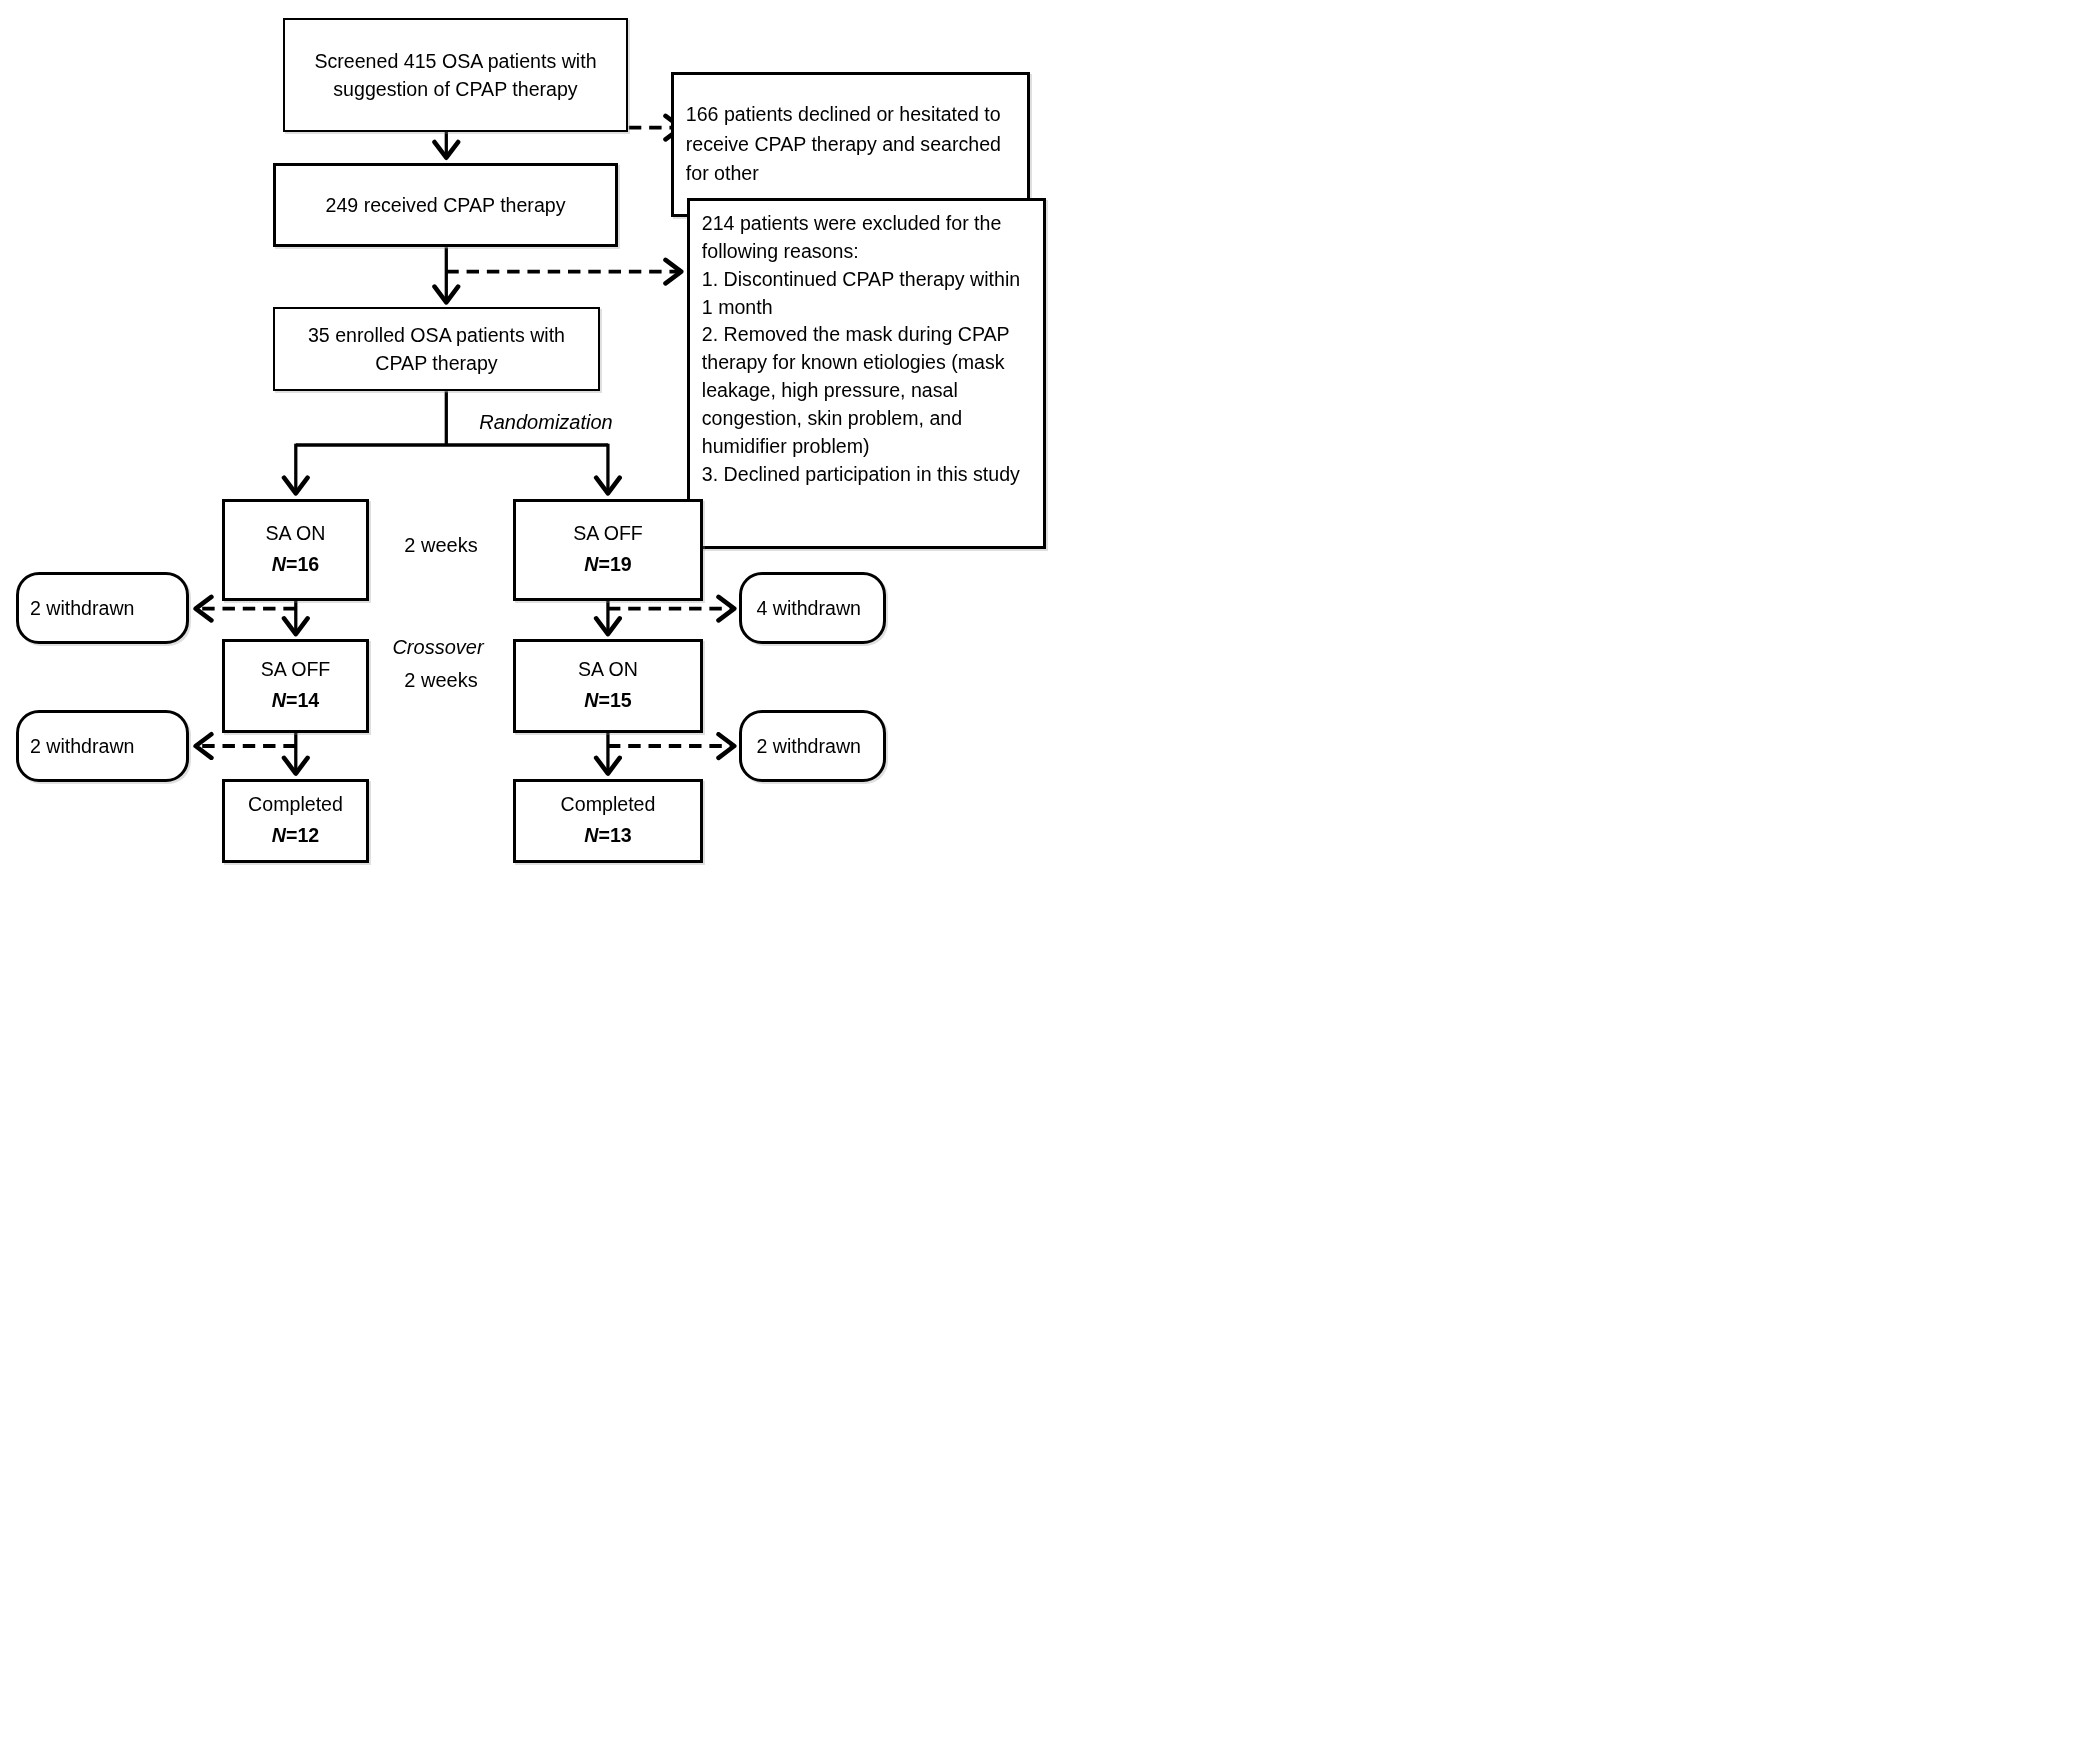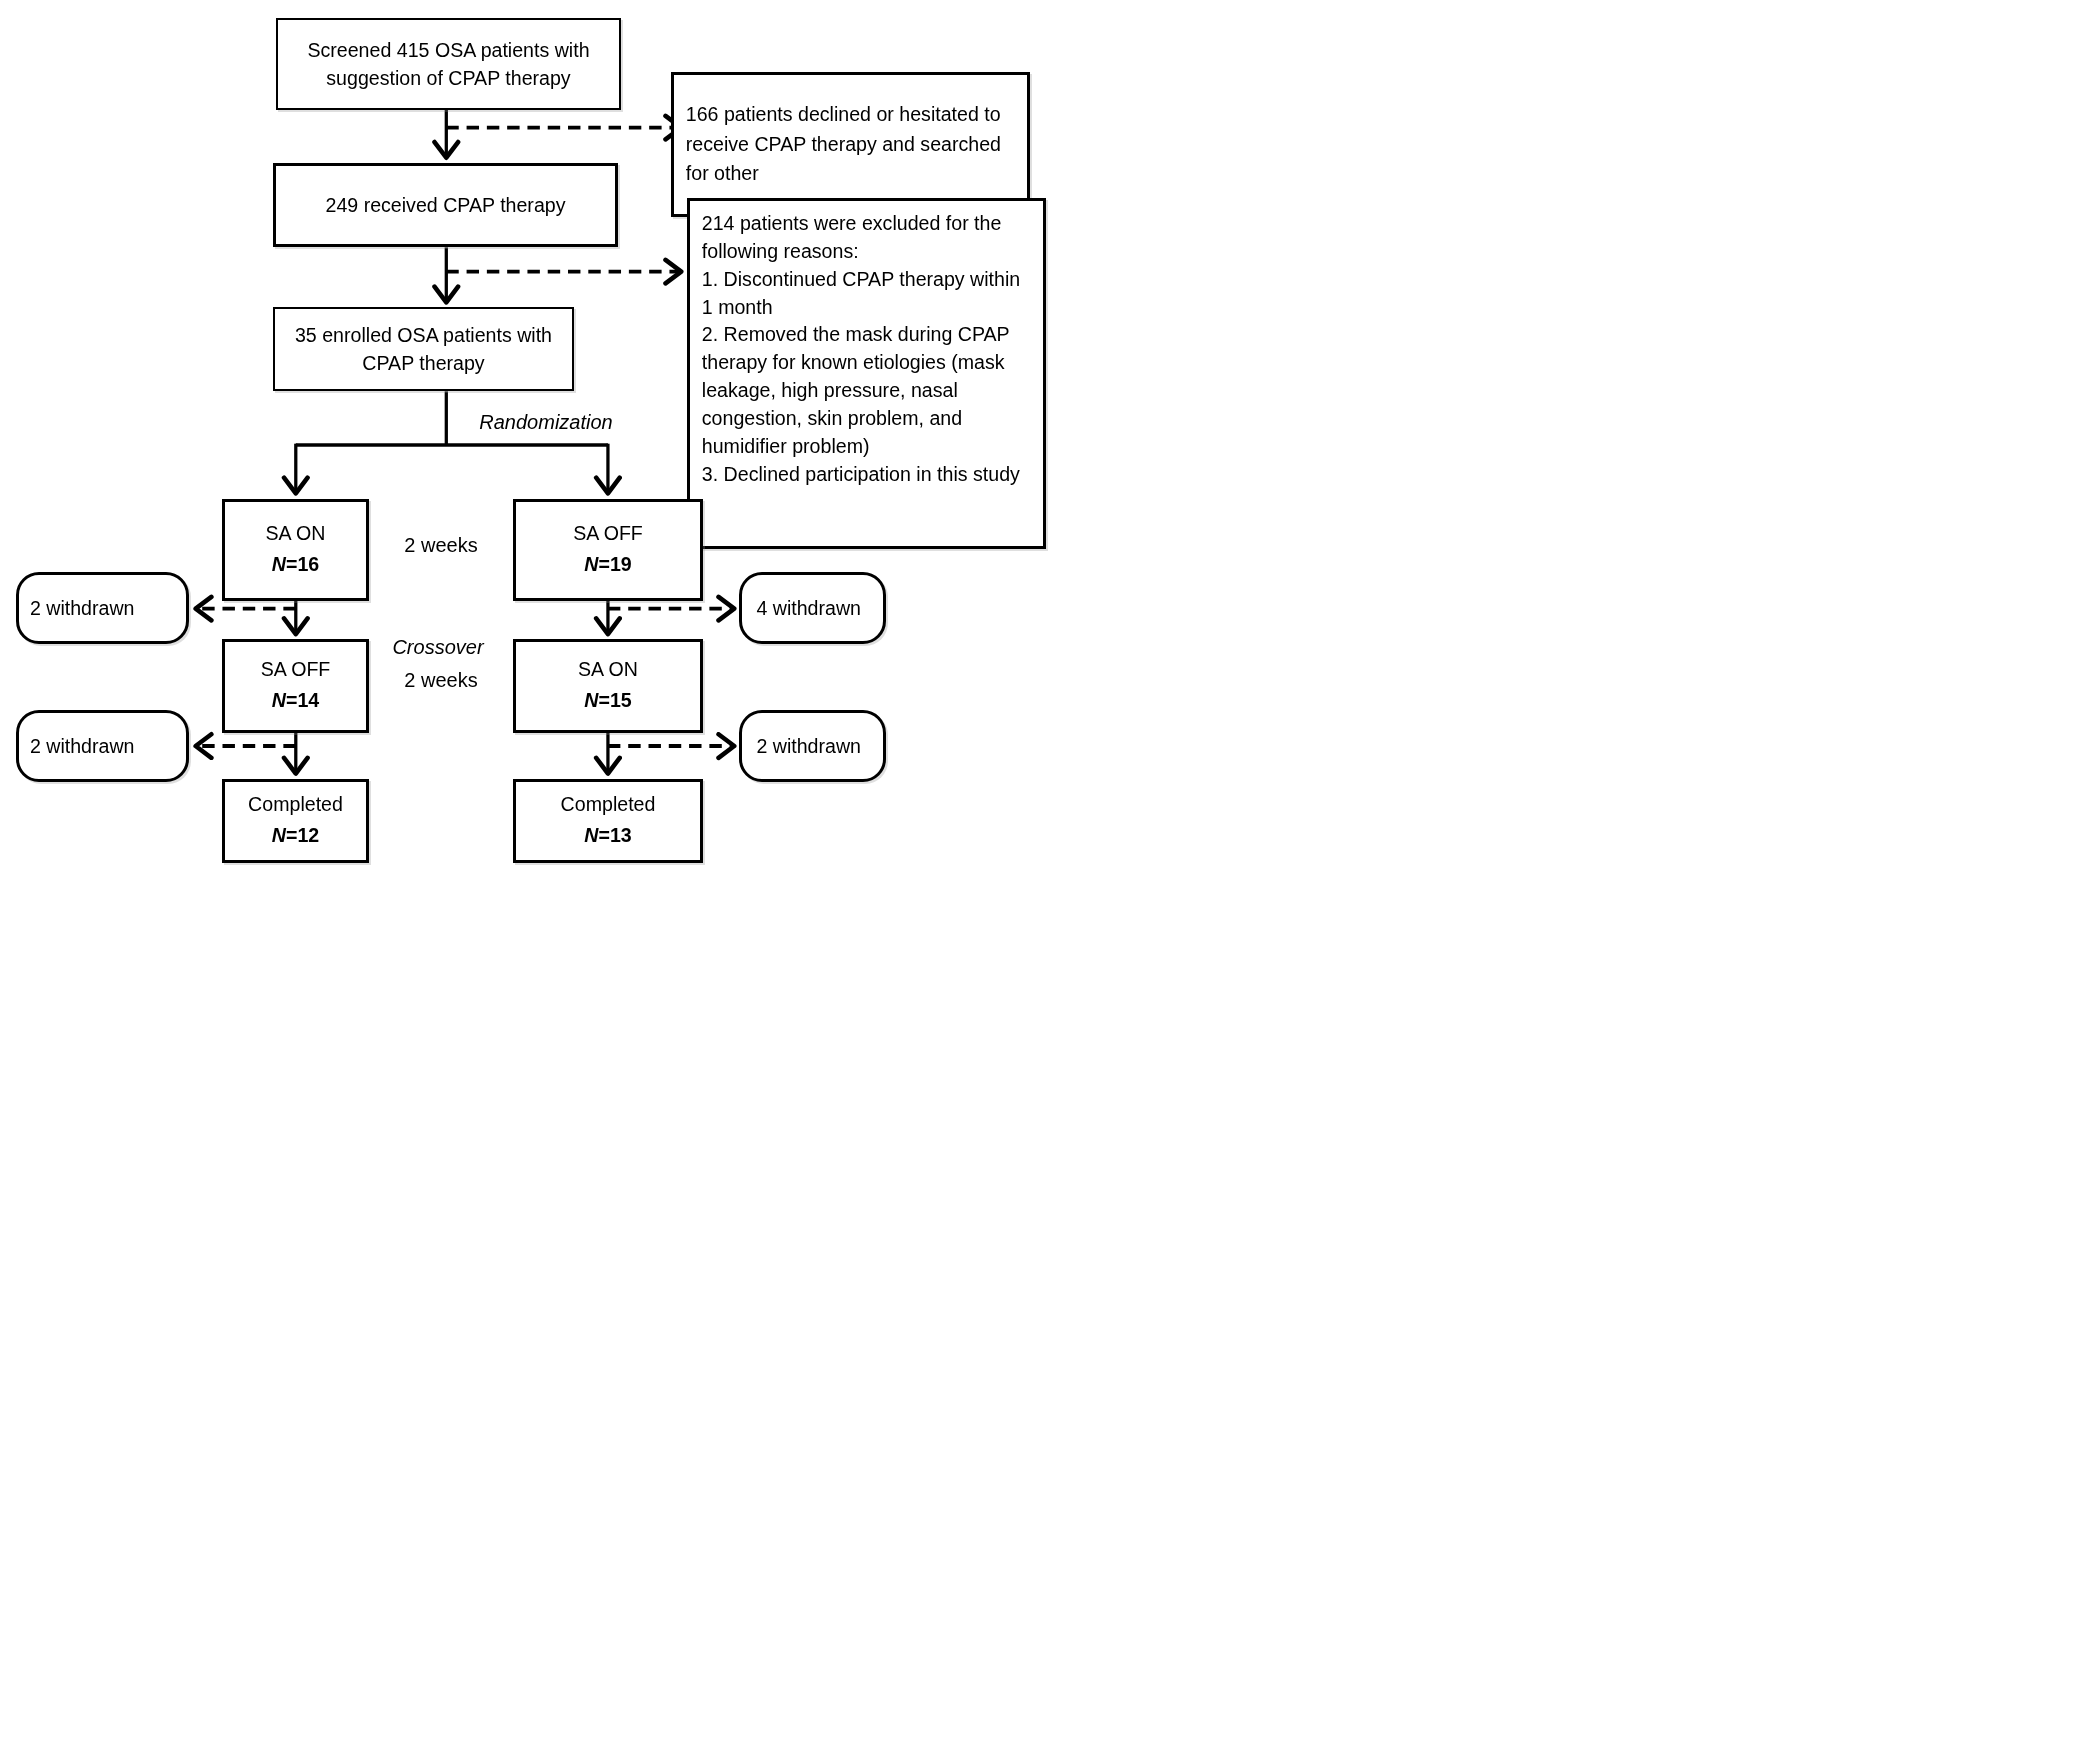--- a/index.html
+++ b/index.html
@@ -61,29 +61,29 @@
     <path d="M929,1120 V1181" stroke="#000" stroke-width="5" fill="none" marker-end="url(#chev)"></path>
 
     <path d="M682,195 H1040" stroke="#000" stroke-width="6" stroke-dasharray="19 12" fill="none" marker-end="url(#chev)"></path>
     <path d="M682,415 H1040" stroke="#000" stroke-width="6" stroke-dasharray="19 12" fill="none" marker-end="url(#chev)"></path>
     <path d="M452,930 H300" stroke="#000" stroke-width="6" stroke-dasharray="19 12" fill="none" marker-end="url(#chev)"></path>
     <path d="M929,930 H1121" stroke="#000" stroke-width="6" stroke-dasharray="19 12" fill="none" marker-end="url(#chev)"></path>
     <path d="M452,1140 H300" stroke="#000" stroke-width="6" stroke-dasharray="19 12" fill="none" marker-end="url(#chev)"></path>
     <path d="M929,1140 H1121" stroke="#000" stroke-width="6" stroke-dasharray="19 12" fill="none" marker-end="url(#chev)"></path>
   </svg>
 
-  <div class="node thin" style="left:276px;top:18.3px;width:345px;height:92px;padding:0 13px;">
+  <div class="node thin" style="left:283px;top:18.3px;width:345px;height:114px;padding:0 13px;">
     <span>Screened 415 OSA patients with suggestion of CPAP therapy</span>
   </div>
 
   <div class="node" style="left:273px;top:163px;width:345px;height:84px;padding:0 13px;">
     <span>249 received CPAP therapy</span>
   </div>
 
-  <div class="node thin" style="left:273px;top:307px;width:301px;height:84px;padding:0 13px;">
+  <div class="node thin" style="left:273px;top:307px;width:327px;height:84px;padding:0 13px;">
     <span>35 enrolled OSA patients with CPAP therapy</span>
   </div>
 
   <div class="node left-align" style="left:671px;top:72px;width:359px;height:145px;">
     <div class="declined-text">166 patients declined or hesitated to receive CPAP therapy and searched for other</div>
   </div>
 
   <div class="node left-align top-align" style="left:687px;top:198px;width:359px;height:351px;align-items:flex-end;">
     <div class="excluded-text">
       <div>214 patients were excluded for the following reasons:</div>

